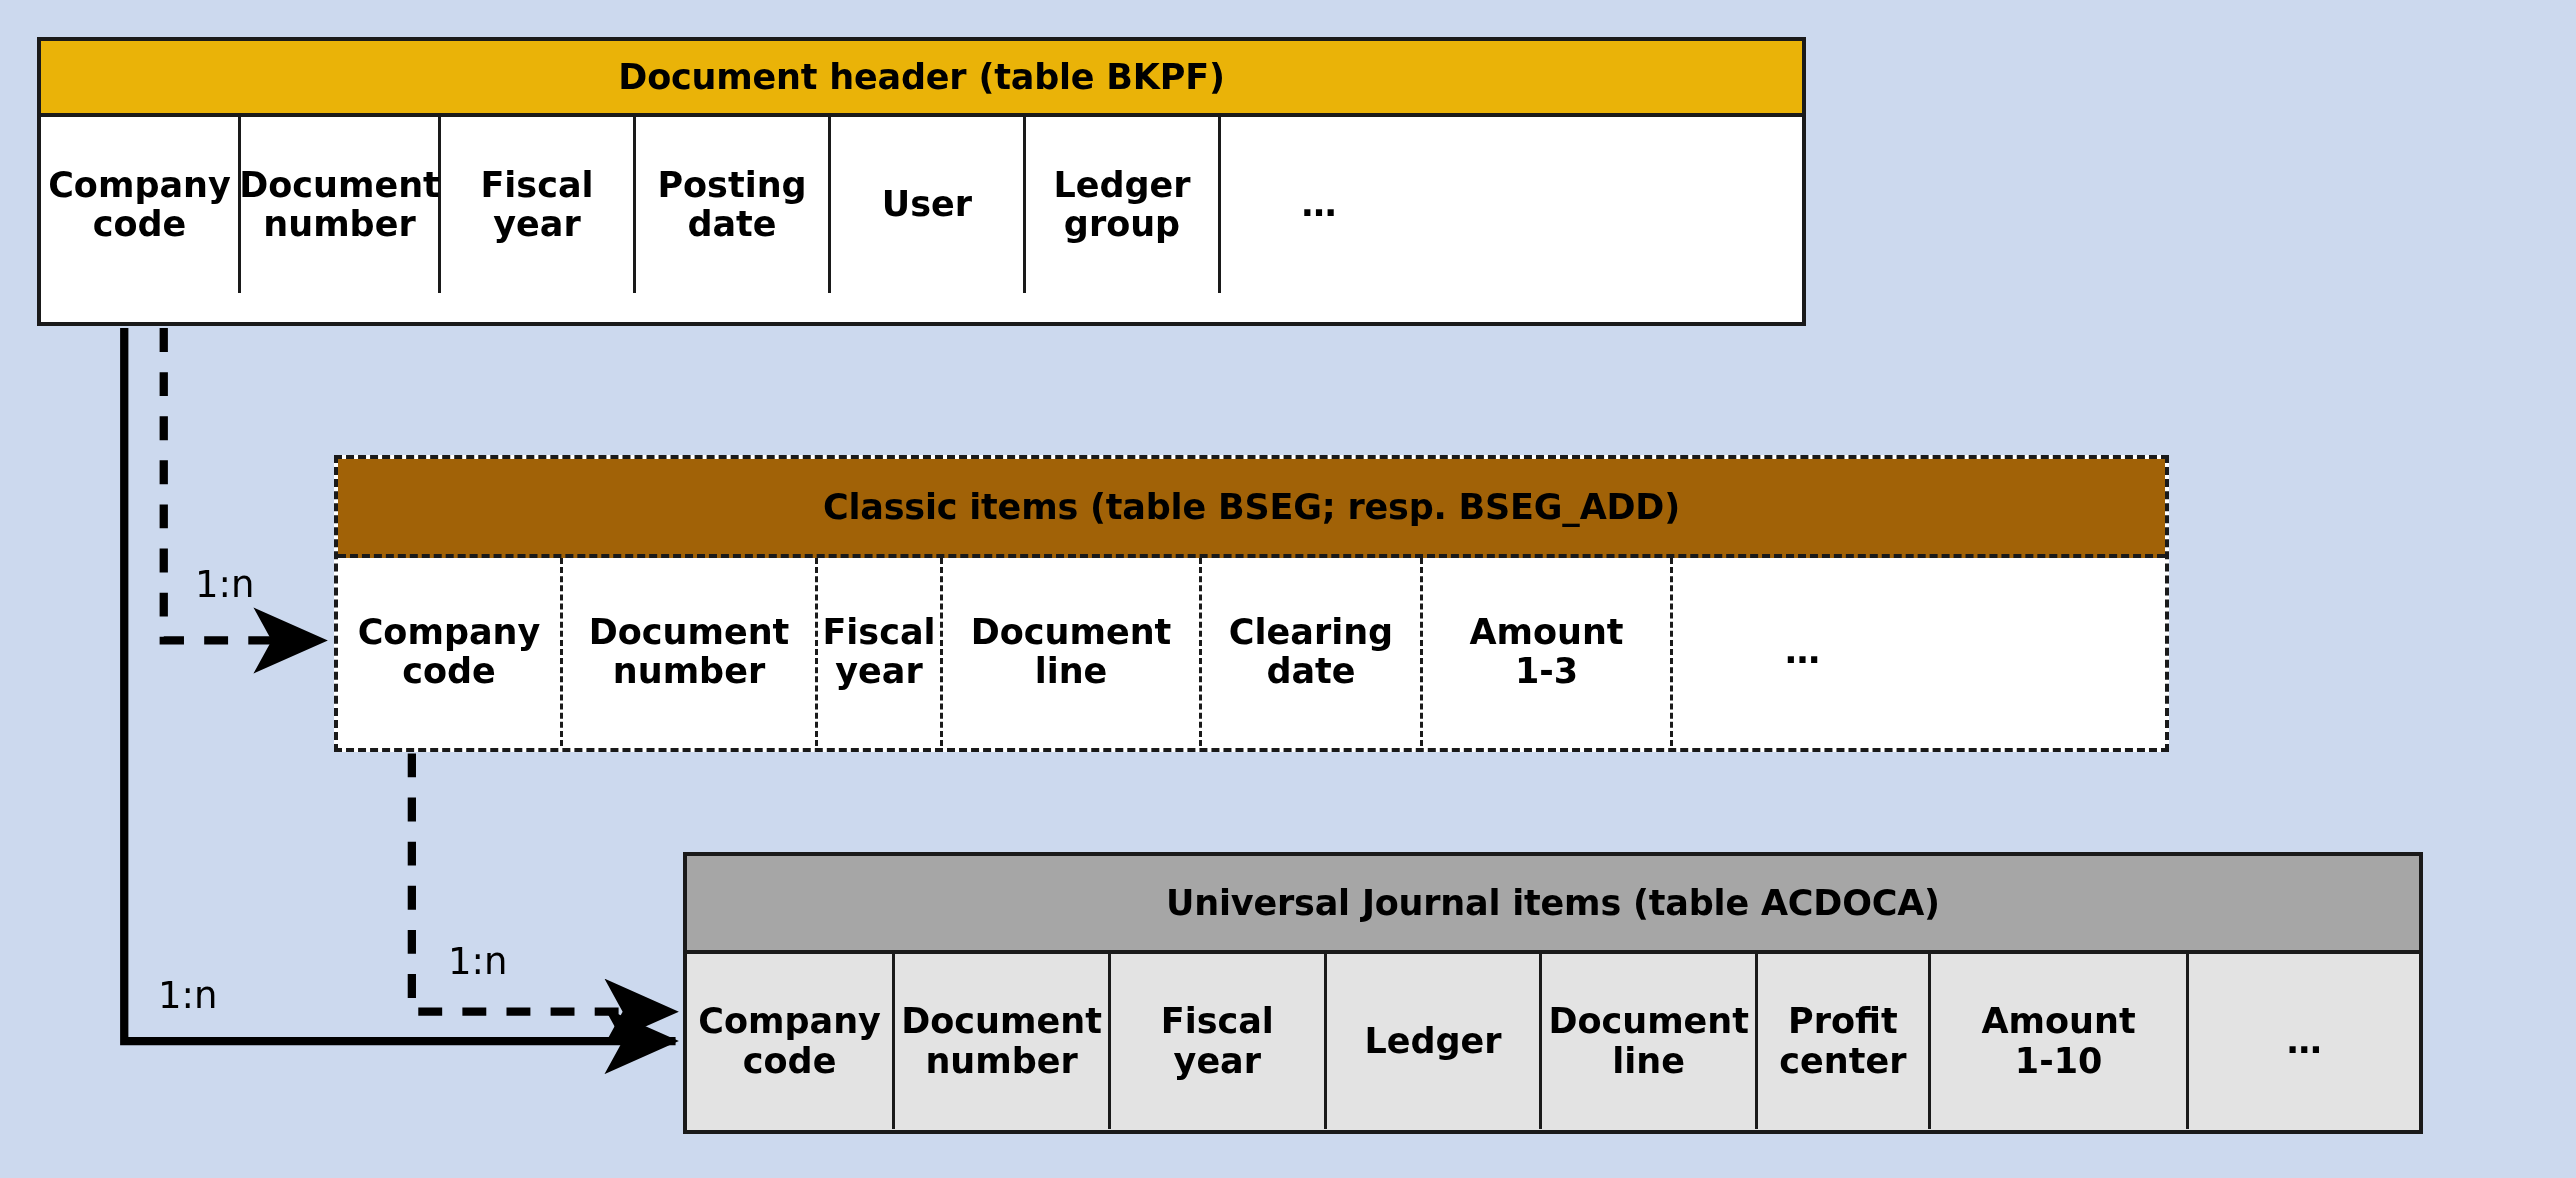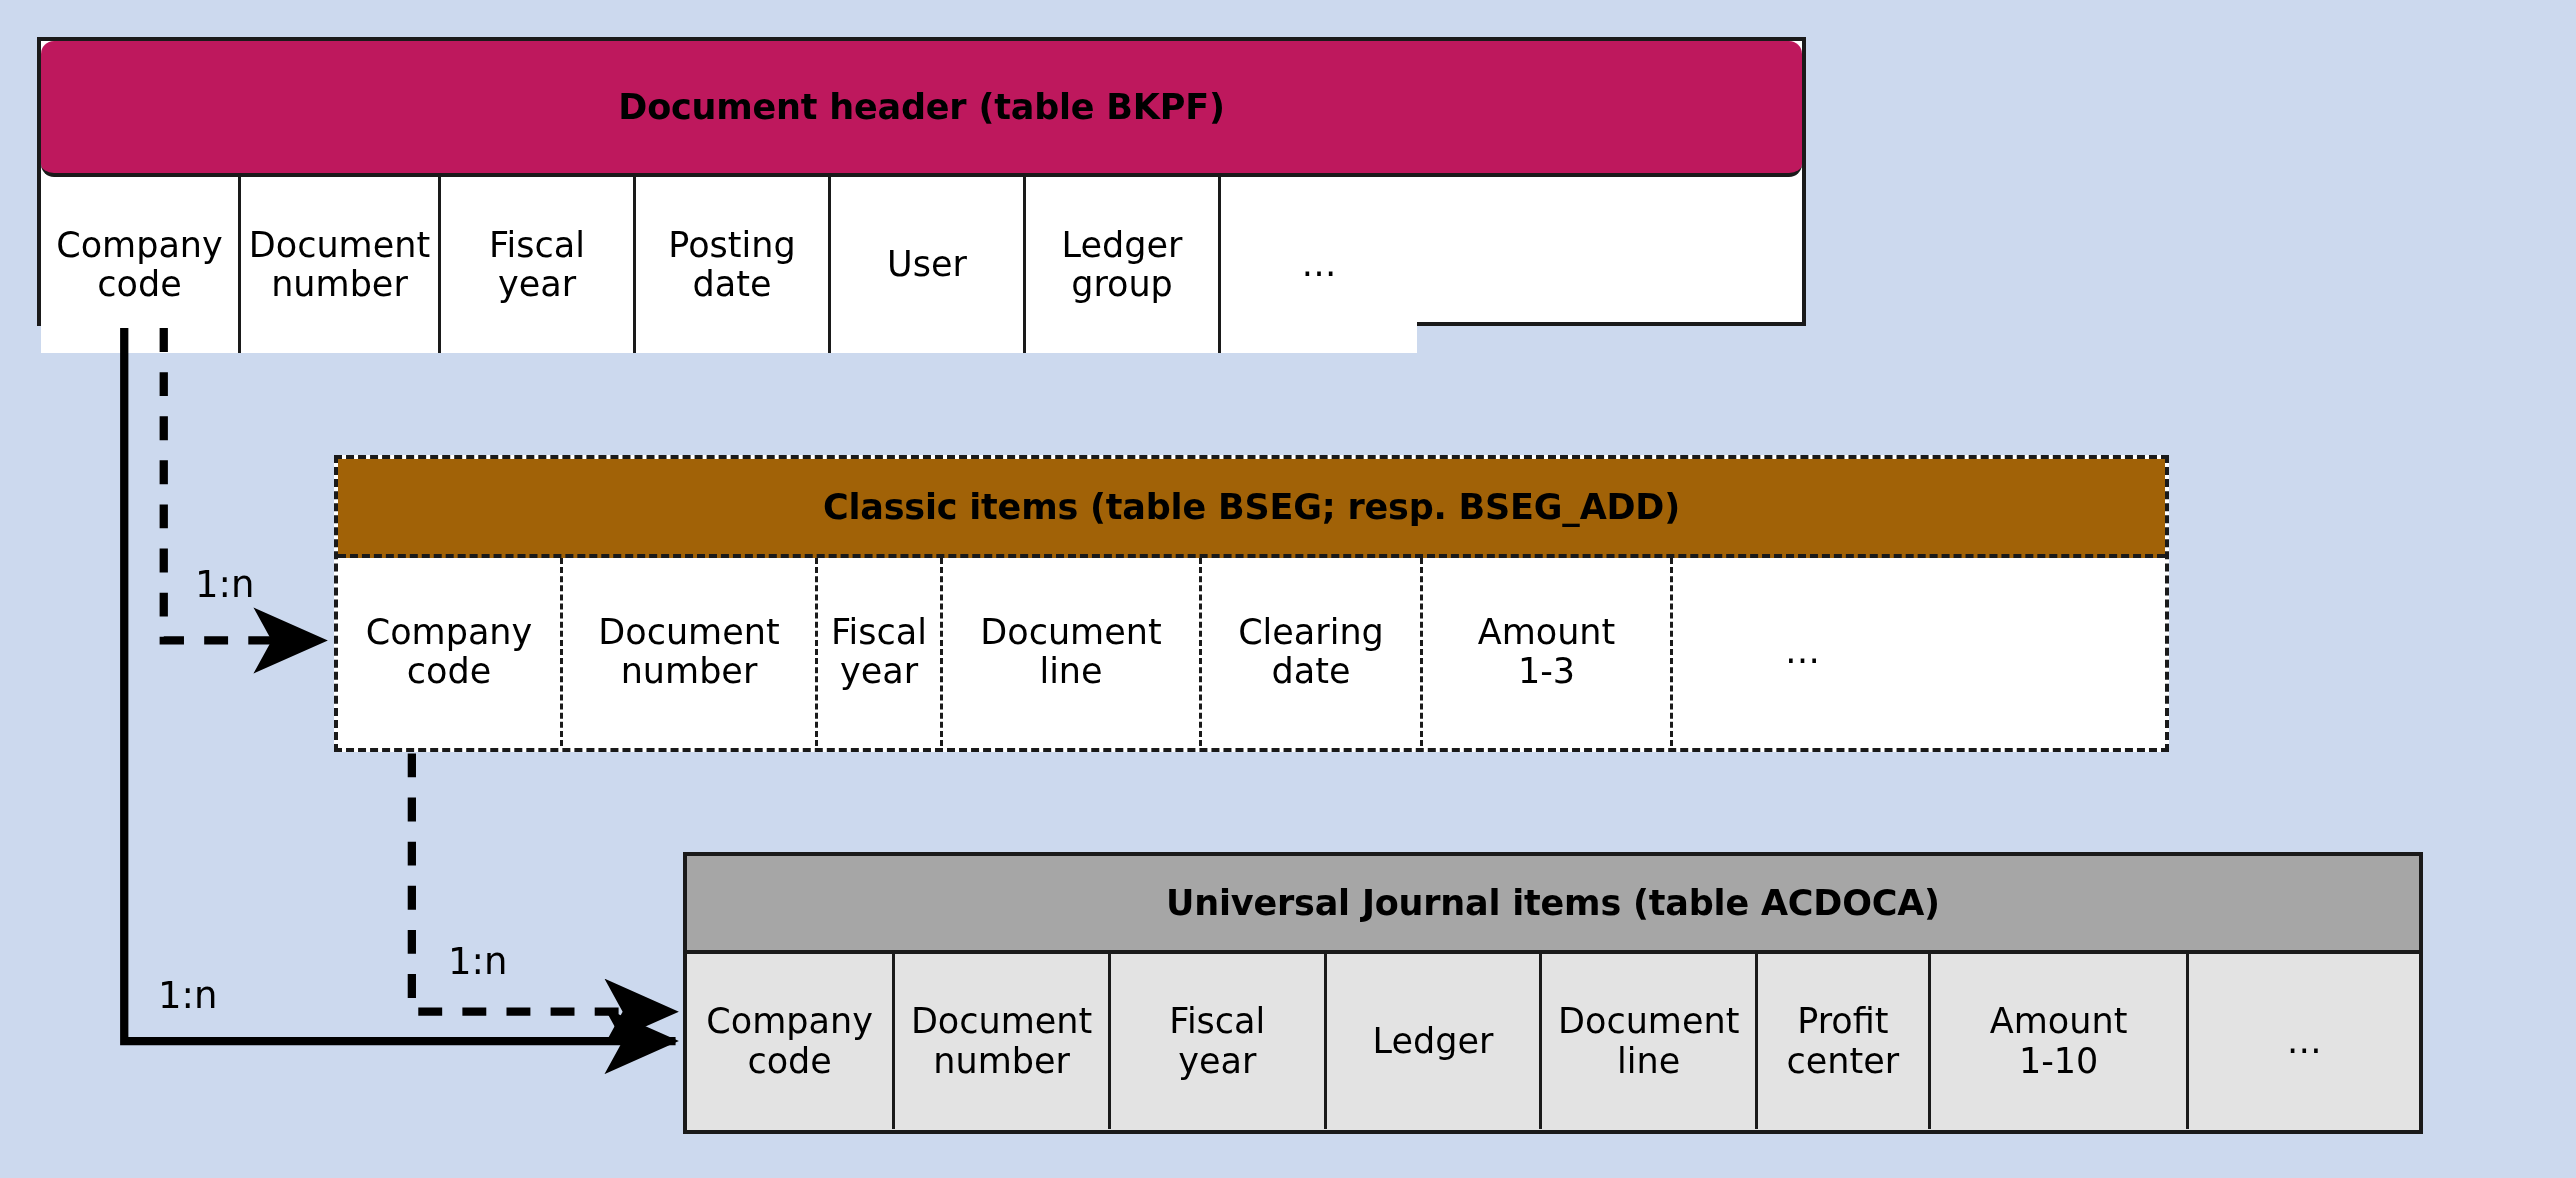--- a/index.html
+++ b/index.html
@@ -43,36 +43,36 @@
     box-sizing: border-box;
     display: flex;
     align-items: center;
     justify-content: center;
     text-align: center;
     font-size: 35px;
     line-height: 1.12;
     color: #000;
     white-space: pre-line;
     padding: 1.8px 3.7px;
+    font-weight: bold;
   }
 
   
   #bkpf {
     left: 37px;
     top: 37px;
     width: 1769px;
     height: 289px;
     border: 4.6px solid #1a1a1a;
     background: #ffffff;
   }
   #bkpf .tbl-title {
-    height: 136px;
-    background: #be185d;
+    height: 76px;
+    background: #eab308;
     border-bottom: 4.6px solid #1a1a1a;
-    border-radius: 13px;
   }
   #bkpf .tbl-cols { height: 176px; }
   #bkpf .tbl-cell { border-right: 3.7px solid #1a1a1a; background: #ffffff; }
   #bkpf .tbl-cell:last-child { border-right: none; }
 
   
   #bseg {
     left: 334px;
     top: 455px;
     width: 1835px;

